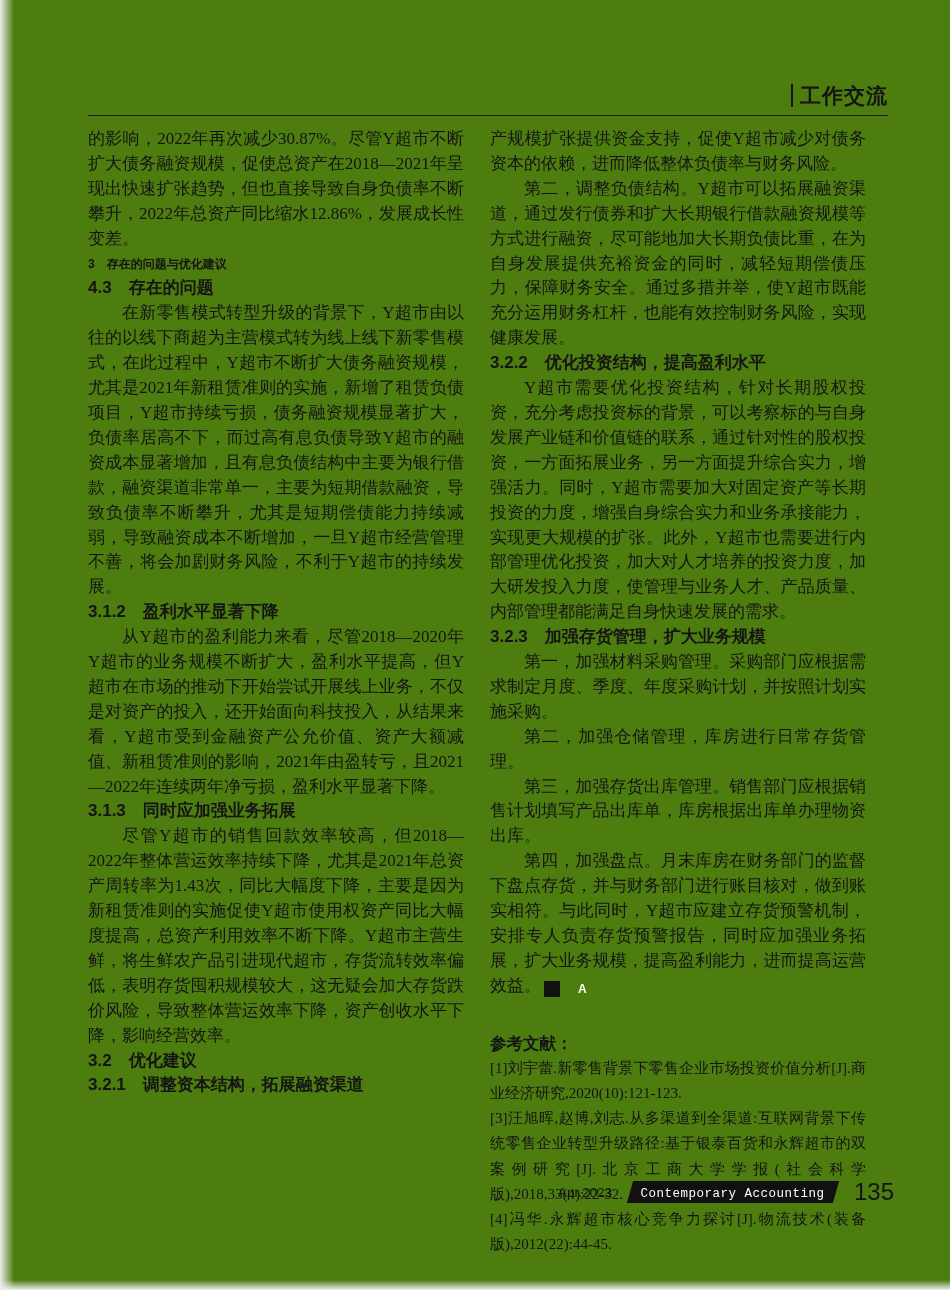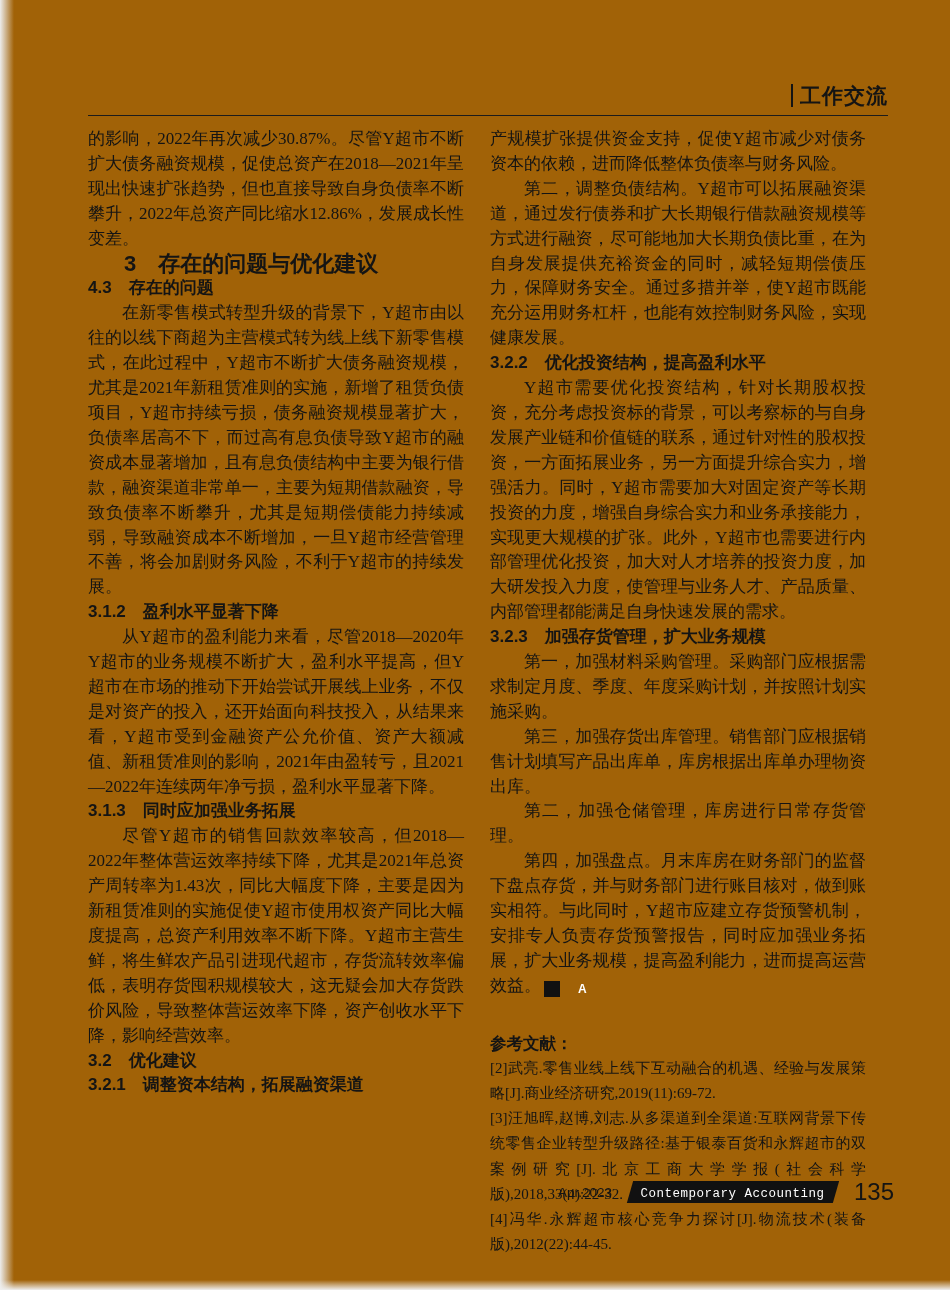--- a/index.html
+++ b/index.html
@@ -1,19 +1,19 @@
 <!DOCTYPE html>
 <html><head>
 <meta charset="utf-8">
 <style>
   html,body{margin:0;padding:0;background:#ffffff;}
   .page{
     position:relative;
     width:950px;height:1290px;
-    background:#a16207;
+    background:#4d7c0f;
     color:#141414;
     font-family:"Liberation Serif","DejaVu Serif",serif;
     overflow:hidden;
   }
   
   .edge-left{position:absolute;left:0;top:0;bottom:0;width:14px;
     background:linear-gradient(90deg,#ececec,rgba(255,255,255,0));}
   .edge-bottom{position:absolute;left:0;right:0;bottom:0;height:10px;
     background:linear-gradient(0deg,#efefef,rgba(255,255,255,0));}
 
@@ -33,21 +33,21 @@
     display:flex;gap:26px;
   }
   .col{width:376px;font-size:17px;line-height:24.9px;text-align:justify;}
   .col p{margin:0;}
   p.ind{text-indent:2em;}
   .h{
     font-family:"Liberation Sans","DejaVu Sans",sans-serif;
     font-weight:700;text-align:left;margin:0;
     font-size:17px;line-height:24.9px;
   }
-  .h.lvl1{font-size:22px;margin-left:36px;}
+  .h.lvl1{font-size:12px;}
 
   .endmark{
     display:inline-block;width:16px;height:16px;margin-left:3px;
     background:#111;color:#fff;text-align:center;
     font-family:"Liberation Sans","DejaVu Sans",sans-serif;
     font-weight:700;font-size:12px;line-height:16px;vertical-align:-2px;
   }
 
   .refs{margin-top:31px;}
   .refs-title{
@@ -100,27 +100,27 @@
       <p class="h">3.2.1　调整资本结构，拓展融资渠道</p>
     </div>
 
     <div class="col">
       <p>产规模扩张提供资金支持，促使Y超市减少对债务资本的依赖，进而降低整体负债率与财务风险。</p>
       <p class="ind">第二，调整负债结构。Y超市可以拓展融资渠道，通过发行债券和扩大长期银行借款融资规模等方式进行融资，尽可能地加大长期负债比重，在为自身发展提供充裕资金的同时，减轻短期偿债压力，保障财务安全。通过多措并举，使Y超市既能充分运用财务杠杆，也能有效控制财务风险，实现健康发展。</p>
       <p class="h">3.2.2　优化投资结构，提高盈利水平</p>
       <p class="ind">Y超市需要优化投资结构，针对长期股权投资，充分考虑投资标的背景，可以考察标的与自身发展产业链和价值链的联系，通过针对性的股权投资，一方面拓展业务，另一方面提升综合实力，增强活力。同时，Y超市需要加大对固定资产等长期投资的力度，增强自身综合实力和业务承接能力，实现更大规模的扩张。此外，Y超市也需要进行内部管理优化投资，加大对人才培养的投资力度，加大研发投入力度，使管理与业务人才、产品质量、内部管理都能满足自身快速发展的需求。</p>
       <p class="h">3.2.3　加强存货管理，扩大业务规模</p>
       <p class="ind">第一，加强材料采购管理。采购部门应根据需求制定月度、季度、年度采购计划，并按照计划实施采购。</p>
+      <p class="ind">第二，加强仓储管理，库房进行日常存货管理。</p>
       <p class="ind">第三，加强存货出库管理。销售部门应根据销售计划填写产品出库单，库房根据出库单办理物资出库。</p>
-      <p class="ind">第二，加强仓储管理，库房进行日常存货管理。</p>
       <p class="ind"><span>第四，加强盘点。月末库房在财务部门的监督下盘点存货，并与财务部门进行账目核对，做到账实相符。与此同时，Y超市应建立存货预警机制，安排专人负责存货预警报告，同时应加强业务拓展，扩大业务规模，提高盈利能力，进而提高运营效益。</span><span class="endmark">A</span></p>
 
       <div class="refs">
         <p class="refs-title">参考文献：</p>
-        <p class="ref">[2]武亮.零售业线上线下互动融合的机遇、经验与发展策略[J].商业经济研究,2019(11):69-72.</p>
+        <p class="ref">[1]刘宇蕾.新零售背景下零售企业市场投资价值分析[J].商业经济研究,2020(10):121-123.</p>
         <p class="ref">[3]汪旭晖,赵博,刘志.从多渠道到全渠道:互联网背景下传统零售企业转型升级路径:基于银泰百货和永辉超市的双案例研究[J].北京工商大学学报(社会科学版),2018,33(4):22-32.</p>
         <p class="ref">[4]冯华.永辉超市核心竞争力探讨[J].物流技术(装备版),2012(22):44-45.</p>
       </div>
     </div>
 
   </div>
 
   <div class="footer">
     <span class="footer-date">Apr.2023</span>
     <span class="badge"><span class="badge-inner">Contemporary Accounting</span></span>

